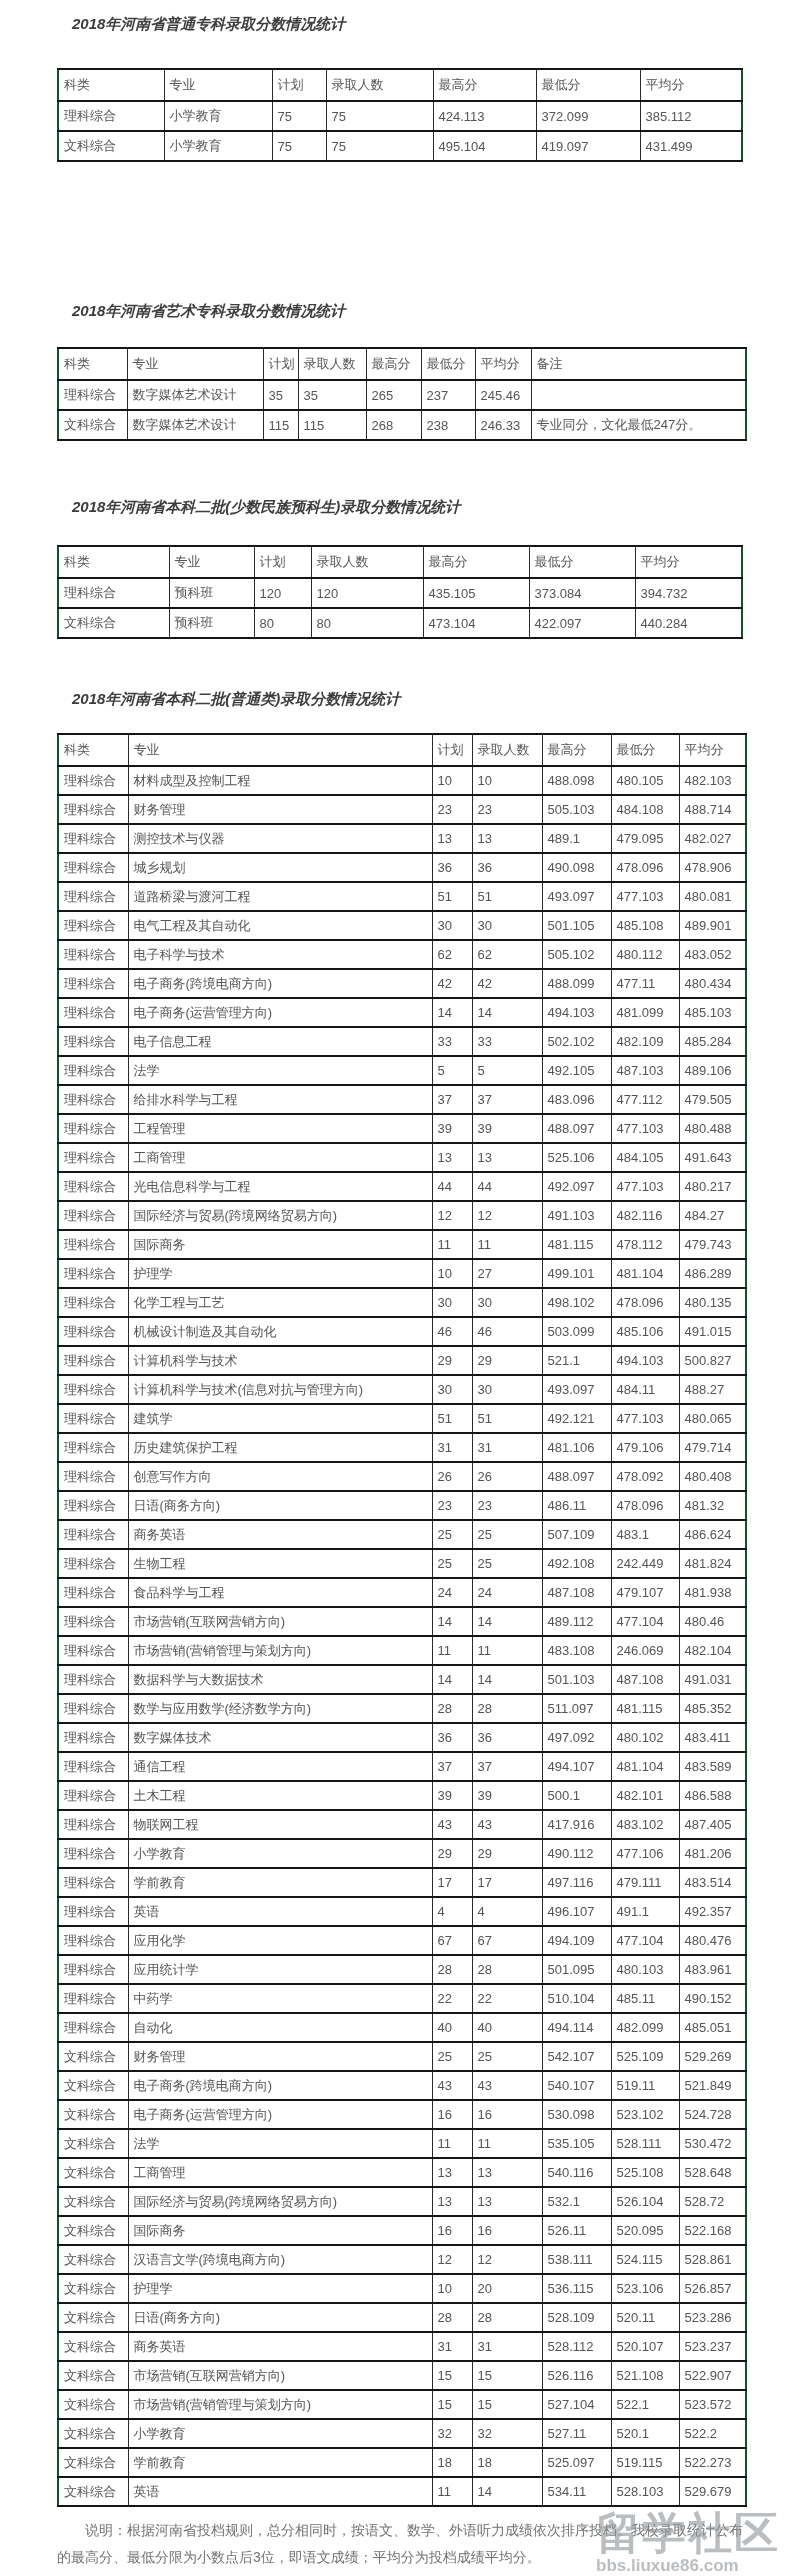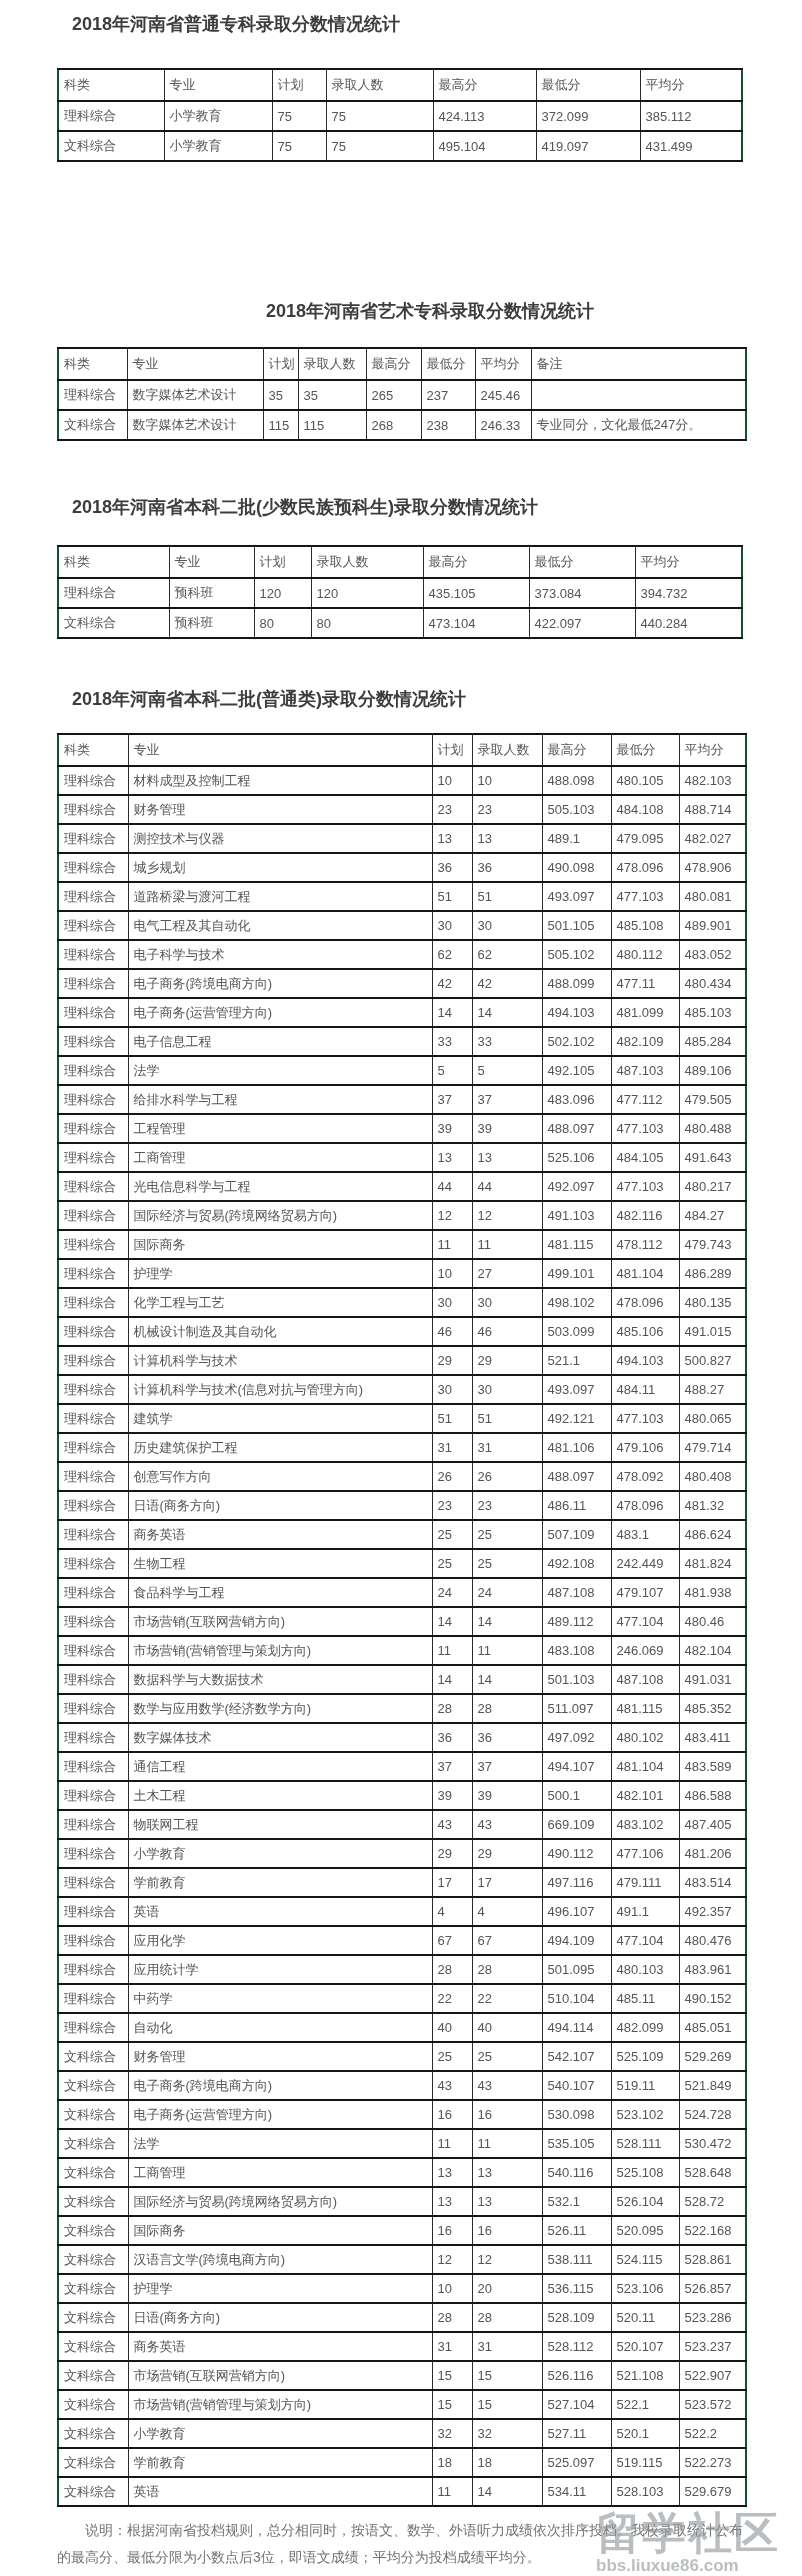--- a/index.html
+++ b/index.html
@@ -5,28 +5,29 @@
   html,body{margin:0;padding:0;}
   body{
     width:802px;
     min-height:2576px;
     position:relative;
     background:#ffffff;
     font-family:"Liberation Sans","DejaVu Sans",sans-serif;
     color:#555555;
   }
   .section-title{
-    font-size:18px;
+    font-size:15px;
     font-weight:bold;
     color:#3d3d3d;
     margin:0 14px 0 72px;
     line-height:20px;
+    font-style:italic;
   }
   .pt-first{padding-top:14px;}
-  .mt-t2{margin-top:139px;text-align:center;}
+  .mt-t2{margin-top:139px;}
   .mt-t3{margin-top:56px;}
   .mt-t4{margin-top:50px;}
   table{
     border-collapse:collapse;
     table-layout:fixed;
     margin-left:57px;
     border:2px solid #14532d;
   }
   .mt-tbl1{margin-top:34px;}
   .mt-tbl{margin-top:26px;}
@@ -563,21 +564,21 @@
         <td>39</td>
         <td>500.1</td>
         <td>482.101</td>
         <td>486.588</td>
       </tr>
       <tr>
         <td>理科综合</td>
         <td>物联网工程</td>
         <td>43</td>
         <td>43</td>
-        <td>669.109</td>
+        <td>417.916</td>
         <td>483.102</td>
         <td>487.405</td>
       </tr>
       <tr>
         <td>理科综合</td>
         <td>小学教育</td>
         <td>29</td>
         <td>29</td>
         <td>490.112</td>
         <td>477.106</td>

